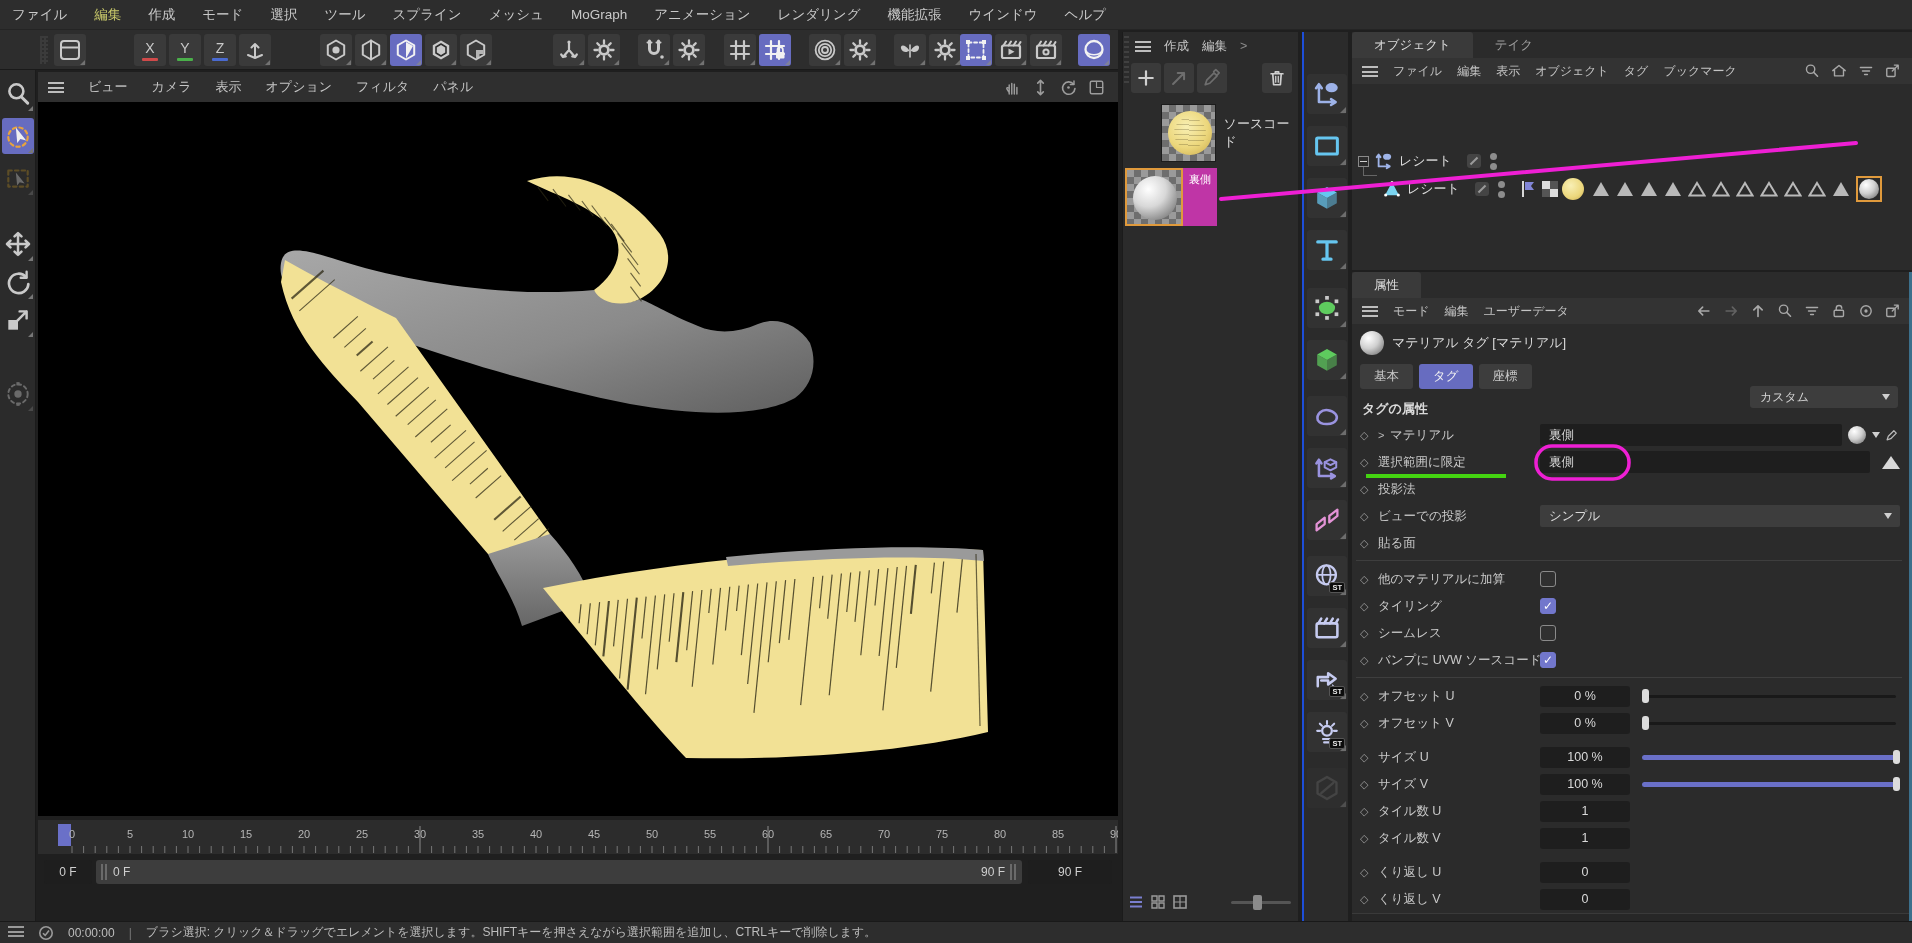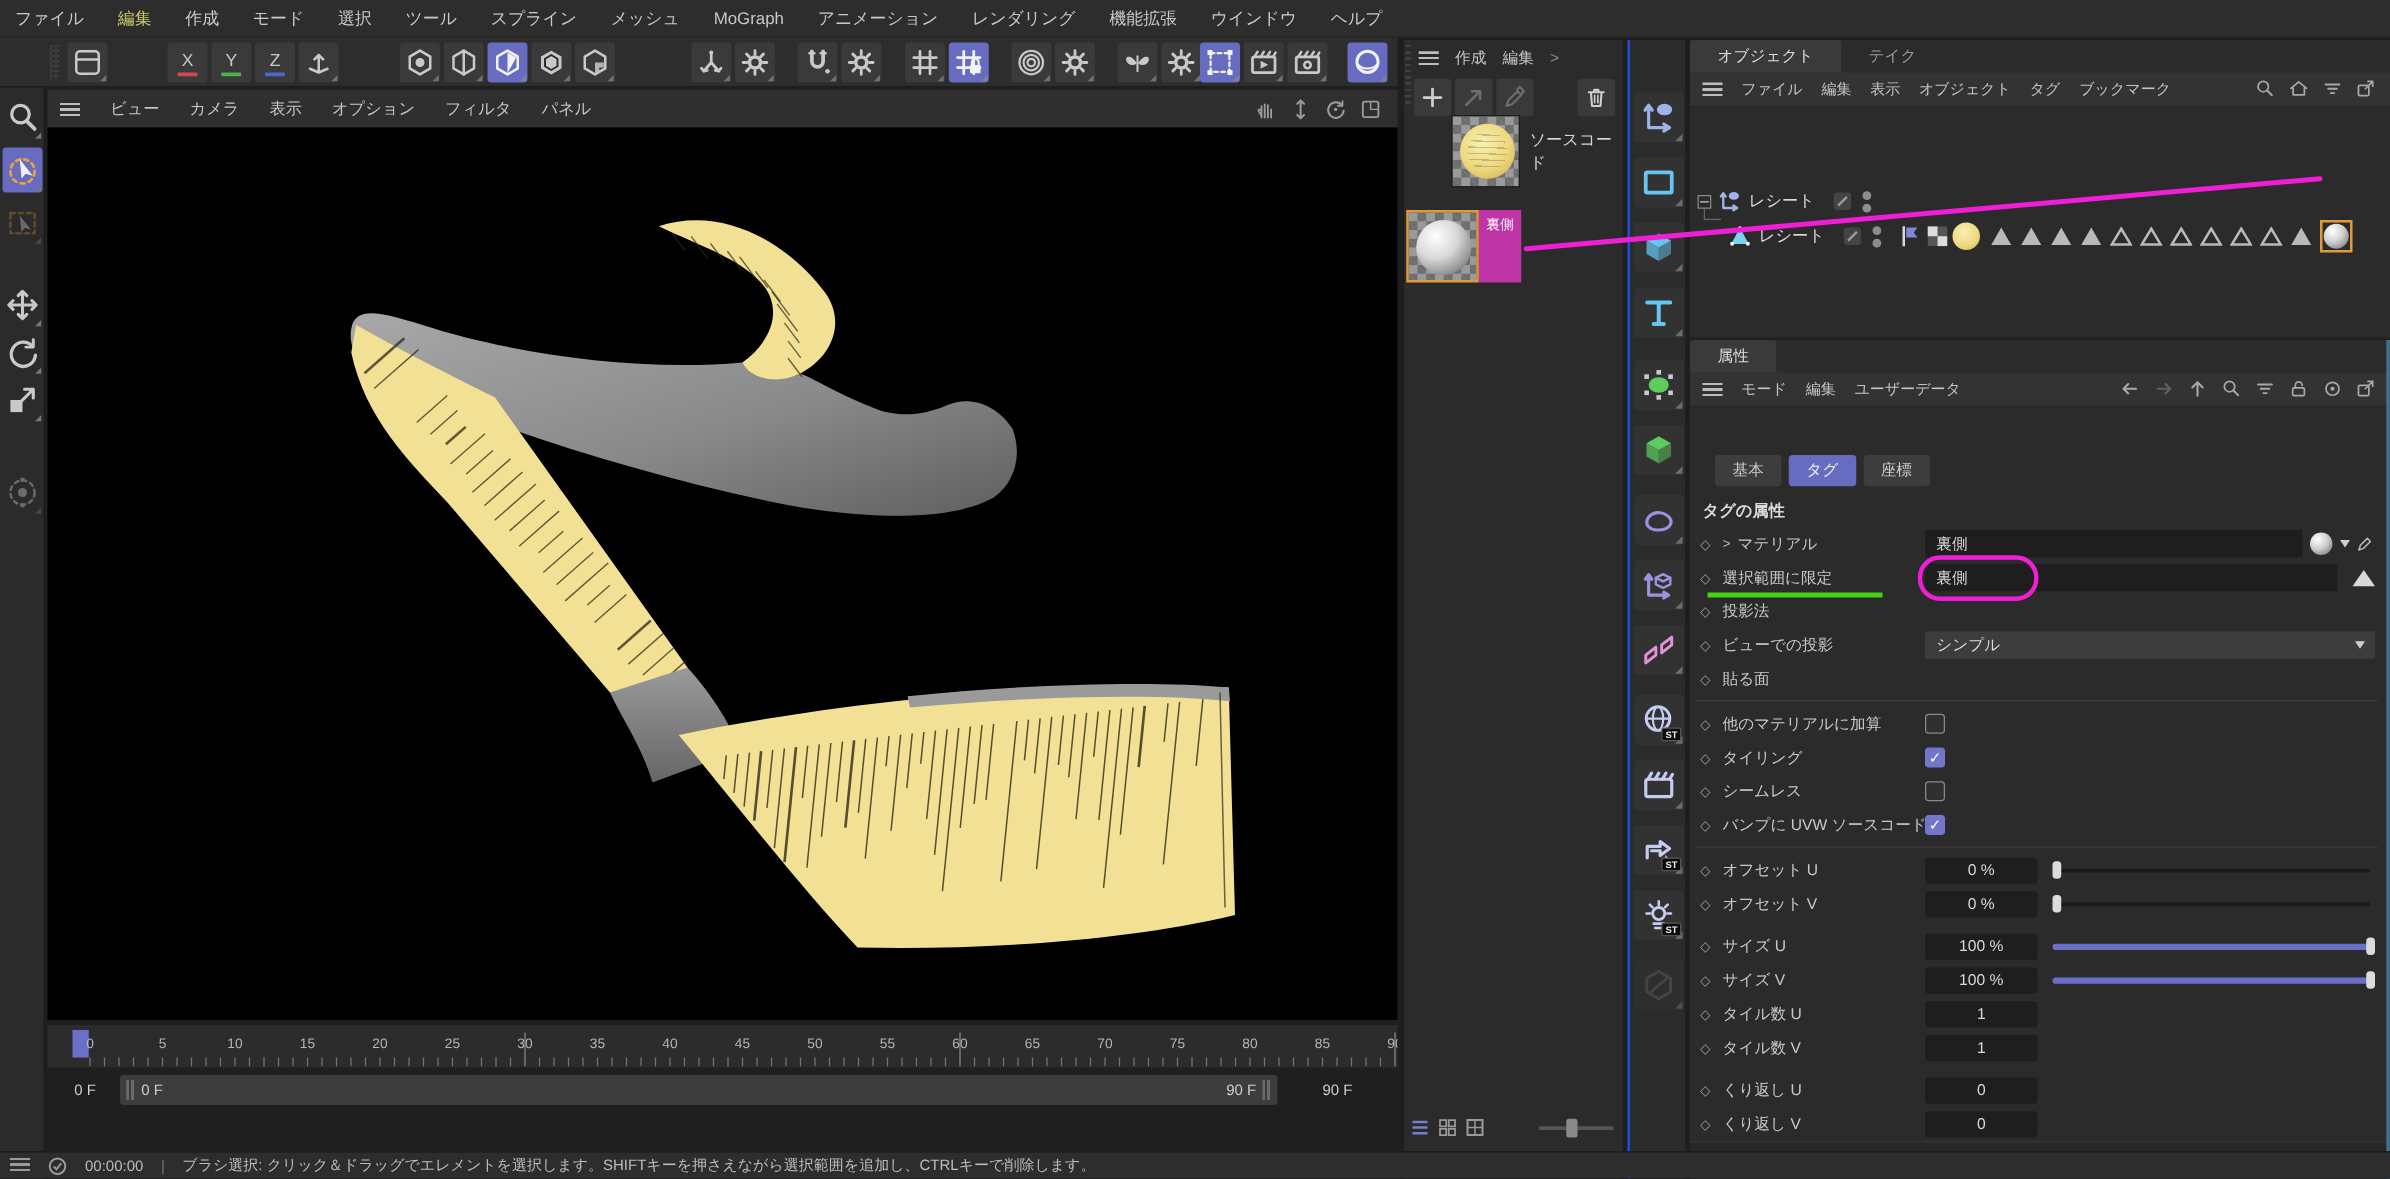--- a/index.html
+++ b/index.html
@@ -79,21 +79,21 @@
   .tagstrip{position:absolute;left:168px;top:0;height:26px;display:flex;align-items:center;}
   .sphere{border-radius:50%;background:radial-gradient(circle at 35% 30%,#ffffff,#d0d0d0 45%,#8e8e8e 78%,#6e6e6e);}
   .ysphere{border-radius:50%;background:radial-gradient(circle at 40% 35%,#f8efb5,#ecd77c 60%,#c9ab4e);}
   .tagsel{border:2px solid #e09a3c;padding:1px;display:flex;}
   
   .attrpanel{left:1352px;top:272px;width:560px;height:671px;background:#2b2b2b;}
   .attrpanel .edge{position:absolute;right:0;top:0;bottom:0;width:3px;background:#3c708c;}
   .attrhead{position:absolute;left:0;top:56px;width:100%;height:30px;display:flex;align-items:center;gap:8px;padding-left:8px;font-size:13px;color:#dcdcdc;}
   .preset{position:absolute;right:14px;top:2px;width:148px;height:22px;background:#3d3d3d;border-radius:3px;font-size:12px;color:#d5d5d5;display:flex;align-items:center;padding-left:10px;}
   .caret{width:0;height:0;border-left:4.5px solid transparent;border-right:4.5px solid transparent;border-top:6px solid #cfcfcf;margin-left:auto;margin-right:8px;}
-  .atabs{position:absolute;left:8px;top:92px;display:flex;gap:6px;font-size:12.5px;margin-left:12px;}
+  .atabs{position:absolute;left:8px;top:92px;display:flex;gap:6px;font-size:12.5px;}
   .atabs .atab{padding:4px 14px;background:#3d3d3d;border-radius:3px;color:#c9c9c9;}
   .atabs .atab.active{background:#676cc0;color:#f2f2f2;}
   .asection{position:absolute;left:10px;top:128px;font-size:13px;color:#dadada;font-weight:bold;font-family:Liberation Serif, serif;}
   .attrrows{position:absolute;left:0;top:152px;width:554px;}
   .arow{position:relative;height:22px;display:flex;align-items:center;margin:0 6px 5px 8px;font-size:12.5px;color:#c9c9c9;}
   .arow .dia{color:#9a9a9a;font-size:11px;width:18px;}
   .arow .chev{color:#b9b9b9;width:12px;font-size:11px;}
   .arow .albl{width:162px;overflow:hidden;white-space:nowrap;}
   .arow.haschev .albl{width:150px;}
   .aval{flex:1;display:flex;align-items:center;height:22px;}
@@ -671,21 +671,21 @@
           </svg>
         </div>
         <div class="matbtn" style="margin-left: 32px;">
           <svg width="22" height="22" viewBox="0 0 26 26" fill="none" stroke="currentColor" stroke-width="2" stroke-linecap="round" stroke-linejoin="round">
             <path d="M6 8h14M11 8V5.8h4V8M8 8l1 13h8l1-13" stroke-width="2"></path>
             <path d="M11.5 11v7M14.5 11v7" stroke-width="1.5"></path>
           </svg>
         </div>
       </div>
     <div id="matitems">
-        <div class="matitem" style="top: 60px; margin-left: 36px;">
+        <div class="matitem" style="top: 72px; margin-left: 36px;">
           <div class="thumb">
             <div style="position: absolute; left: 6px; top: 6px; width: 44px; height: 44px; border-radius: 50%; background: radial-gradient(circle at 42% 36%, rgb(248, 239, 178), rgb(236, 215, 124) 55%, rgb(201, 169, 74));">
               <div style="position: absolute; inset: 6px; border-radius: 50%; background: repeating-linear-gradient(2deg, transparent 0px, transparent 4px, rgba(60, 50, 20, 0.25) 4px, rgba(60, 50, 20, 0.25) 5px);"></div>
             </div>
           </div>
           <div class="matname">ソースコード</div>
         </div>
         <div class="matitem" style="top: 136px;">
           <div class="thumb selected">
             <div style="position: absolute; left: 6px; top: 6px; width: 44px; height: 44px; border-radius: 50%; background: radial-gradient(circle at 35% 30%, rgb(255, 255, 255), rgb(216, 216, 216) 42%, rgb(142, 142, 142) 76%, rgb(102, 102, 102));"></div>
@@ -1033,20 +1033,28 @@
             </svg>
           </span>
           <span style="display: flex;">
             <svg width="18" height="18" viewBox="0 0 26 26" fill="none" stroke="currentColor" stroke-width="2" stroke-linecap="round" stroke-linejoin="round">
               <rect x="4" y="9" width="12" height="12" rx="1.5" stroke-width="2"></rect>
               <path d="M12 13l8.5-8.5M20.5 4.5H15M20.5 4.5V10" stroke-width="2"></path>
             </svg>
           </span>
         </div>
       </div>
+    <div class="attrhead">
+      <span class="sphere" style="width:24px;height:24px;"></span>
+      <span>マテリアル タグ [マテリアル]</span>
+      <div class="preset" style="top:58px;">
+          <span>カスタム</span>
+          <span class="caret"></span>
+        </div>
+    </div>
     <div class="atabs" id="atabs">
         <div class="atab">基本</div>
         <div class="atab active">タグ</div>
         <div class="atab">座標</div>
       </div>
     <div class="asection">タグの属性</div>
     <div class="attrrows" id="attrrows">
         <div class="arow haschev">
           <span class="dia">◇</span>
           <span class="chev">&gt;</span>

